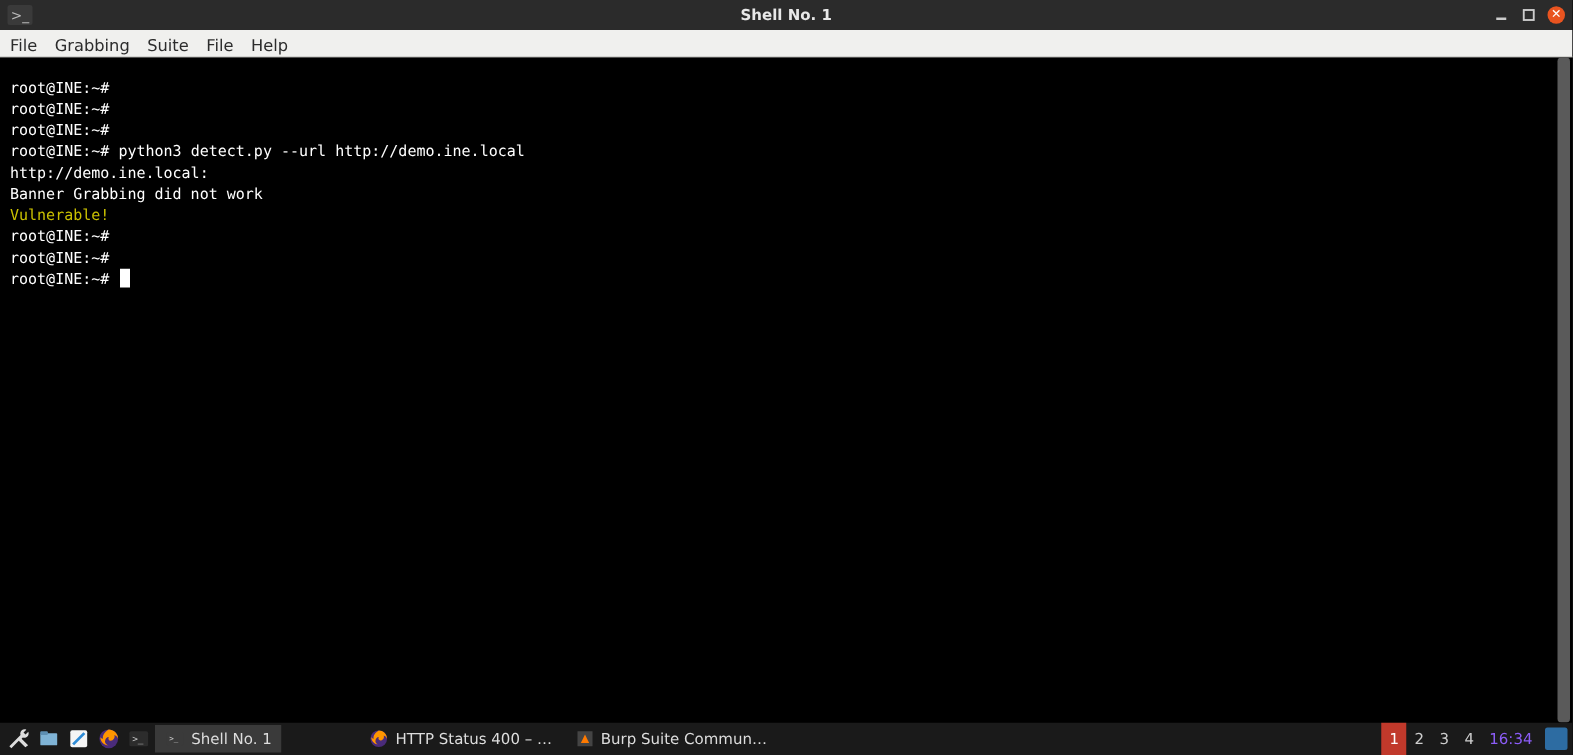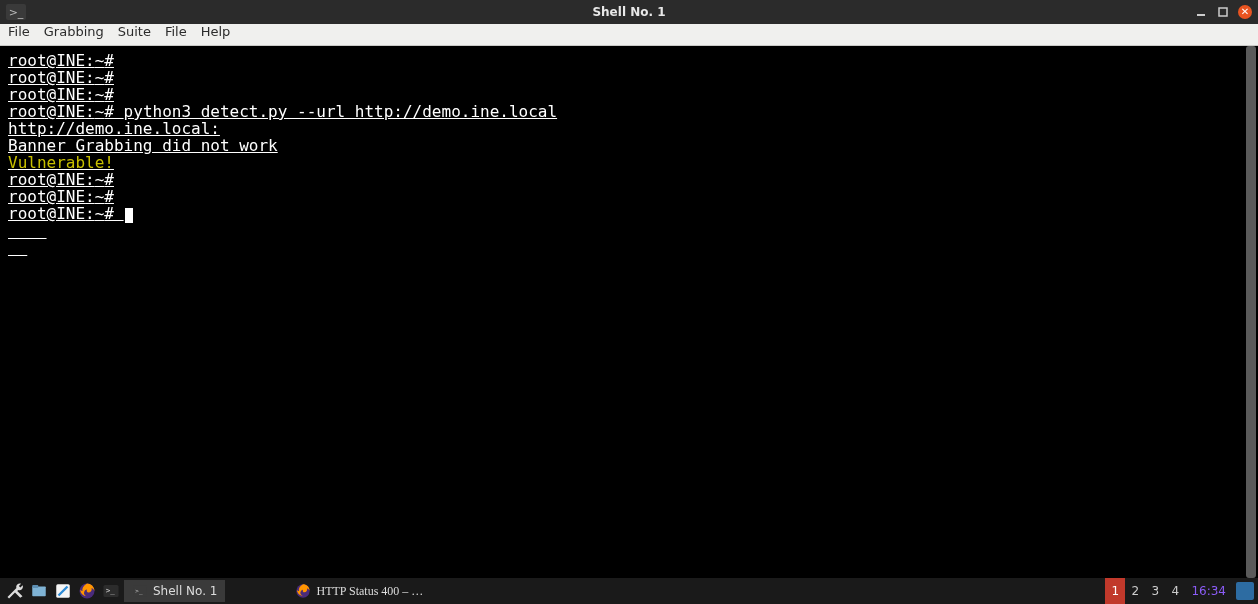--- a/index.html
+++ b/index.html
@@ -10,25 +10,25 @@
   .titlebar { height: 24px; background: #2b2b2b; display: flex; align-items: center; color: #ccc; font-size: 12px; position: relative; }
   .titlebar .app-icon { width: 20px; height: 16px; background: #3a3a3a; margin-left: 6px; display:flex; align-items:center; justify-content:center; border-radius:2px; }
   .titlebar .app-icon span { color:#bbb; font-size:11px; line-height:1; }
   .titlebar .title { position:absolute; left:0; right:0; text-align:center; font-weight:bold; color:#e8e8e8; pointer-events:none; }
   .titlebar .controls { position:absolute; right:6px; display:flex; align-items:center; gap:8px; }
   .win-btn { width:14px; height:14px; display:flex; align-items:center; justify-content:center; font-size:12px; color:#ccc; cursor:pointer; }
   .win-btn.max svg, .win-btn.min svg { display:block; }
   .win-btn.close { width:14px; height:14px; border-radius:50%; background:#e95420; color:#fff; font-size:10px; line-height:14px; text-align:center; }
 
   
-  .menubar { height: 22px; background: #f0f0ee; display:flex; align-items:flex-start; padding: 0 8px; gap: 14px; font-size: 13px; color:#2c2c2c; border-bottom:1px solid #c9c9c6; }
+  .menubar { height: 22px; background: #f0f0ee; display:flex; align-items:flex-end; padding: 0 8px; gap: 14px; font-size: 13px; color:#2c2c2c; border-bottom:1px solid #c9c9c6; }
   .menubar span { cursor:pointer; }
 
   
-  .terminal { flex:1; background:#000; color:#fff; font-family:"DejaVu Sans Mono","Liberation Mono",monospace; font-size:16px; line-height:17px; padding:6px 8px; white-space:pre; overflow:hidden; position:relative;text-decoration:underline; }
+  .terminal { flex:1; background:#000; color:#fff; font-family:"DejaVu Sans Mono","Liberation Mono",monospace; font-size:12px; line-height:17px; padding:16px 8px; white-space:pre; overflow:hidden; position:relative; }
   .prompt-user { color:#ffffff; }
   .prompt-colon { color:#ffffff; }
   .prompt-path { color:#ffffff; }
   .prompt-hash { color:#ffffff; }
   .vuln { color:#c9c000; }
   .cursor-block { display:inline-block; width:8px; height:15px; background:#ffffff; vertical-align:text-bottom; margin-left:1px; }
   .scrollbar { position:absolute; right:2px; top:0; bottom:0; width:10px; }
   .scrollbar .thumb { position:absolute; top:0; height:100%; width:100%; background:#5a5a5a; border-radius:3px; }
 
   
@@ -126,30 +126,39 @@
       <div class="task-btn active">
         <div class="ticon">
           <svg width="16" height="16" viewBox="0 0 24 24">
               <rect x="2" y="4" width="20" height="16" rx="2" fill="#3a3a3a"></rect>
               <text x="5" y="15" fill="#ccc" font-size="9" font-family="monospace">&gt;_</text>
             </svg>
         </div>
         <span>Shell No. 1</span>
       </div>
 
-      <div class="task-btn" style="margin-left:60px;font-family:Liberation Serif, serif;">
+      <div class="task-btn" style="margin-left:60px;">
         <div class="ticon">
           <svg width="16" height="16" viewBox="0 0 24 24">
               <circle cx="12" cy="12" r="10" fill="#4a2b7a"></circle>
               <path d="M12 2c5 0 10 4 10 10 0 0-1-3-4-4 1 3-1 6-4 6-2 0-3-2-2-4-2 0-4 2-4 5 0 2 2 4 4 4-5 0-9-4-9-9 0 0 1 2 3 2-1-3 1-7 6-10z" fill="#ff9500"></path>
             </svg>
         </div>
         <span>HTTP Status 400 – …</span>
       </div>
 
+      <div class="task-btn">
+        <div class="ticon">
+          <svg width="16" height="16" viewBox="0 0 24 24">
+              <rect x="3" y="3" width="18" height="18" fill="#444"></rect>
+              <path d="M7 17l5-10 5 10H7z" fill="#ff7a00"></path>
+            </svg>
+        </div>
+        <span>Burp Suite Commun…</span>
+      </div>
     </div>
 
     <div class="taskbar-right">
       <div class="ws active">1</div>
       <div class="ws">2</div>
       <div class="ws">3</div>
       <div class="ws">4</div>
       <div class="clock">16:34</div>
       <div class="tray-end"></div>
     </div>

